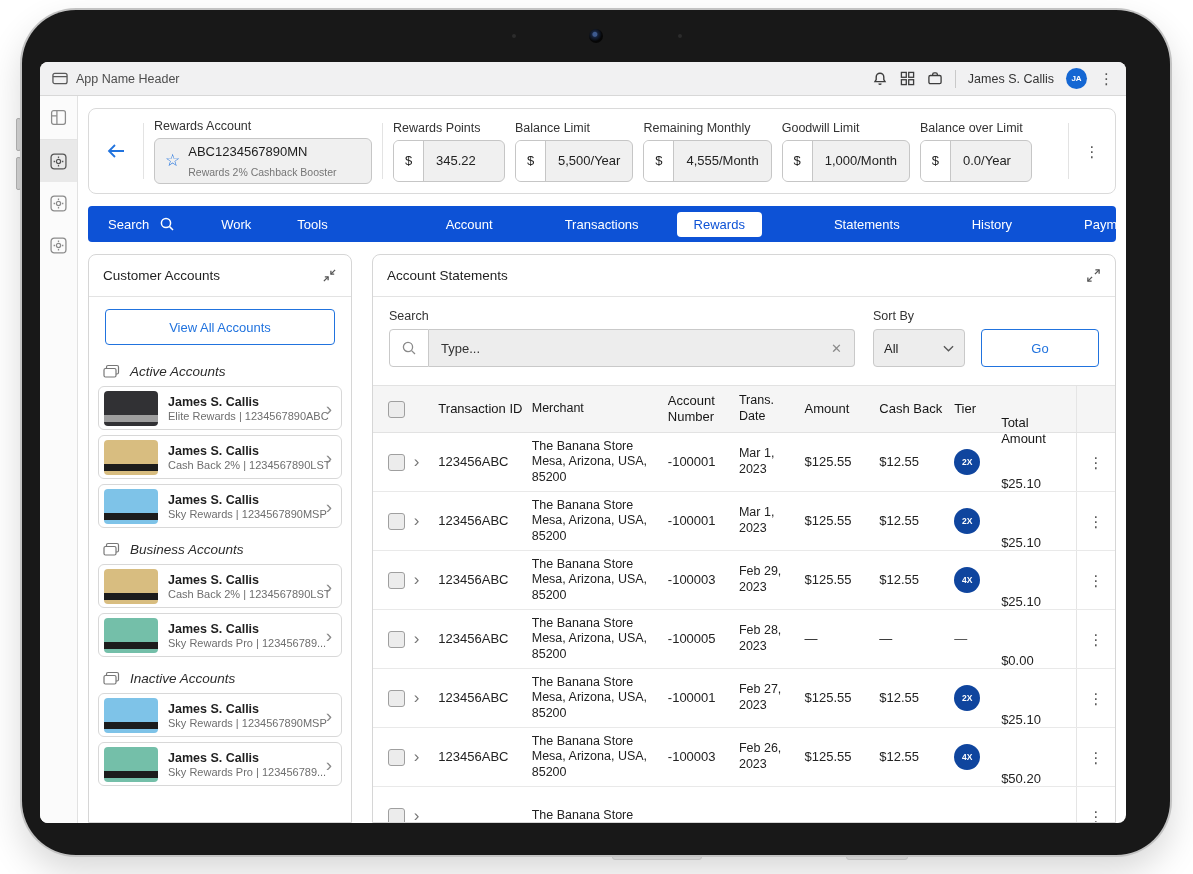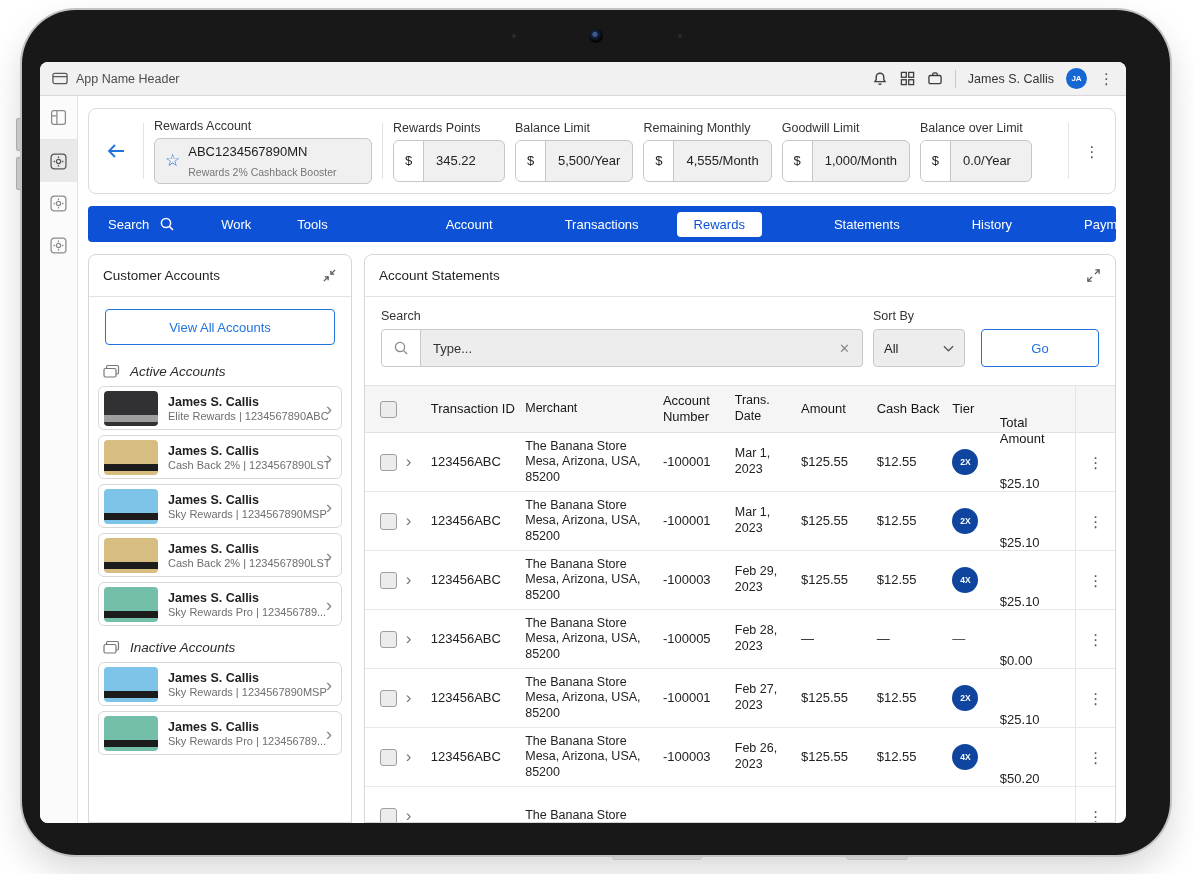--- a/index.html
+++ b/index.html
@@ -62,21 +62,21 @@
   
   .bluebar { margin-top:12px; height:36px; background:var(--nav-blue,#0d52d6); border-radius:4px;
     display:flex; align-items:center; padding:0 20px; color:#fff; font-size:13px; flex:0 0 auto; }
   .bl-item { margin-right:46px; display:flex; align-items:center; gap:10px; cursor:default; }
   .bl-item svg { stroke:#fff; fill:none; stroke-width:1.5; width:15px; height:15px; }
   .vsep { width:1px; height:20px; background:rgba(255,255,255,.5); }
   .br-item { margin-left:72px; }
   .br-item.active { background:#fff; color:var(--nav-blue,#0d52d6); padding:5px 17px; border-radius:4px; margin-left:38px; }
 
   
-  .panels { margin-top:12px; flex:1; display:flex; gap:12px; min-height:0; }
+  .panels { margin-top:12px; flex:1; display:flex; gap:20px; min-height:0; }
   .panel { background:#fff; border:1px solid #d6d6d6; border-radius:8px 8px 0 0; overflow:hidden; }
   .p-head { height:42px; border-bottom:1px solid #e3e3e3; display:flex; align-items:center; justify-content:space-between; padding:0 14px; }
   .p-title { font-size:13.5px; color:#1f1f1f; }
   .p-head svg { stroke:#555; fill:none; stroke-width:1.4; width:15px; height:15px; }
 
   
   .accounts { width:264px; flex:0 0 auto; }
   .viewall { display:block; margin:12px 16px 10px; height:36px; width:calc(100% - 32px); background:#fff;
     border:1px solid var(--accent-blue,#2173de); border-radius:4px; color:var(--accent-blue,#2173de); font-size:13px;
     font-family:inherit; cursor:pointer; }
@@ -97,21 +97,21 @@
   .controls { display:flex; align-items:flex-end; padding:12px 16px 0; gap:0; }
   .ctl-label { font-size:12.5px; color:#333; margin-bottom:6px; }
   .search-col { flex:1; min-width:0; }
   .searchrow { height:38px; display:flex; }
   .lens-cell { width:40px; border:1px solid #c9c9c9; border-radius:4px 0 0 4px; background:#fff; display:flex; align-items:center; justify-content:center; }
   .lens-cell svg, .bl-item .lens { width:16px; height:16px; }
   .lens-cell svg { stroke:#8a8a8a; fill:none; stroke-width:1.3; }
   .search-input { flex:1; background:#ededed; border:1px solid #c9c9c9; border-left:none; border-radius:0 4px 4px 0;
     display:flex; align-items:center; padding:0 12px; font-size:13px; color:#333; }
   .clear-x { margin-left:auto; color:#8a8a8a; font-size:13px; cursor:pointer; }
-  .sort-col { margin-left:10px; flex:0 0 auto; }
+  .sort-col { margin-left:18px; flex:0 0 auto; }
   .select { width:92px; height:38px; background:#ededed; border:1px solid #c9c9c9; border-radius:4px;
     display:flex; align-items:center; padding:0 10px; font-size:13px; color:#222; cursor:pointer; }
   .select svg { margin-left:auto; width:11px; height:7px; stroke:#555; fill:none; stroke-width:1.4; }
   .go-btn { margin-left:16px; width:118px; height:38px; background:#fff; border:1px solid var(--accent-blue,#2173de);
     border-radius:4px; color:var(--accent-blue,#2173de); font-size:13px; font-family:inherit; cursor:pointer; flex:0 0 auto; }
 
   
   .table { margin-top:18px; flex:1; display:flex; flex-direction:column; min-height:0; overflow:hidden; }
   .thead { height:48px; background:#f5f5f5; border-top:1px solid #e2e2e2; border-bottom:1px solid #e2e2e2;
     display:flex; align-items:center; font-size:13px; font-weight:500; color:#161616; flex:0 0 auto; }
@@ -352,20 +352,27 @@
                     </span>
                     <span class="ctxt">
                       <b>James S. Callis</b>
                       <small>Sky Rewards | 1234567890MSP</small>
                     </span>
                     <span class="chev">›</span>
                   </div>
 
               </div>
 
+              <div class="sect">
+                <svg viewBox="0 0 17 15" fill="none" stroke="#777">
+                    <rect x="3.5" y="1.5" width="12" height="8.5" rx="1.5"></rect>
+                    <rect x="1" y="4.5" width="12" height="8.5" rx="1.5" fill="#fff"></rect>
+                  </svg>
+                <span>Business Accounts</span>
+              </div>
               <div class="cardlist">
 
                   <div class="acard">
                     <span class="mini" style="background-color: rgb(216, 189, 128);">
                       <i class="stripe" style="background-color: rgb(28, 28, 28);"></i>
                     </span>
                     <span class="ctxt">
                       <b>James S. Callis</b>
                       <small>Cash Back 2% | 1234567890LST</small>
                     </span>

